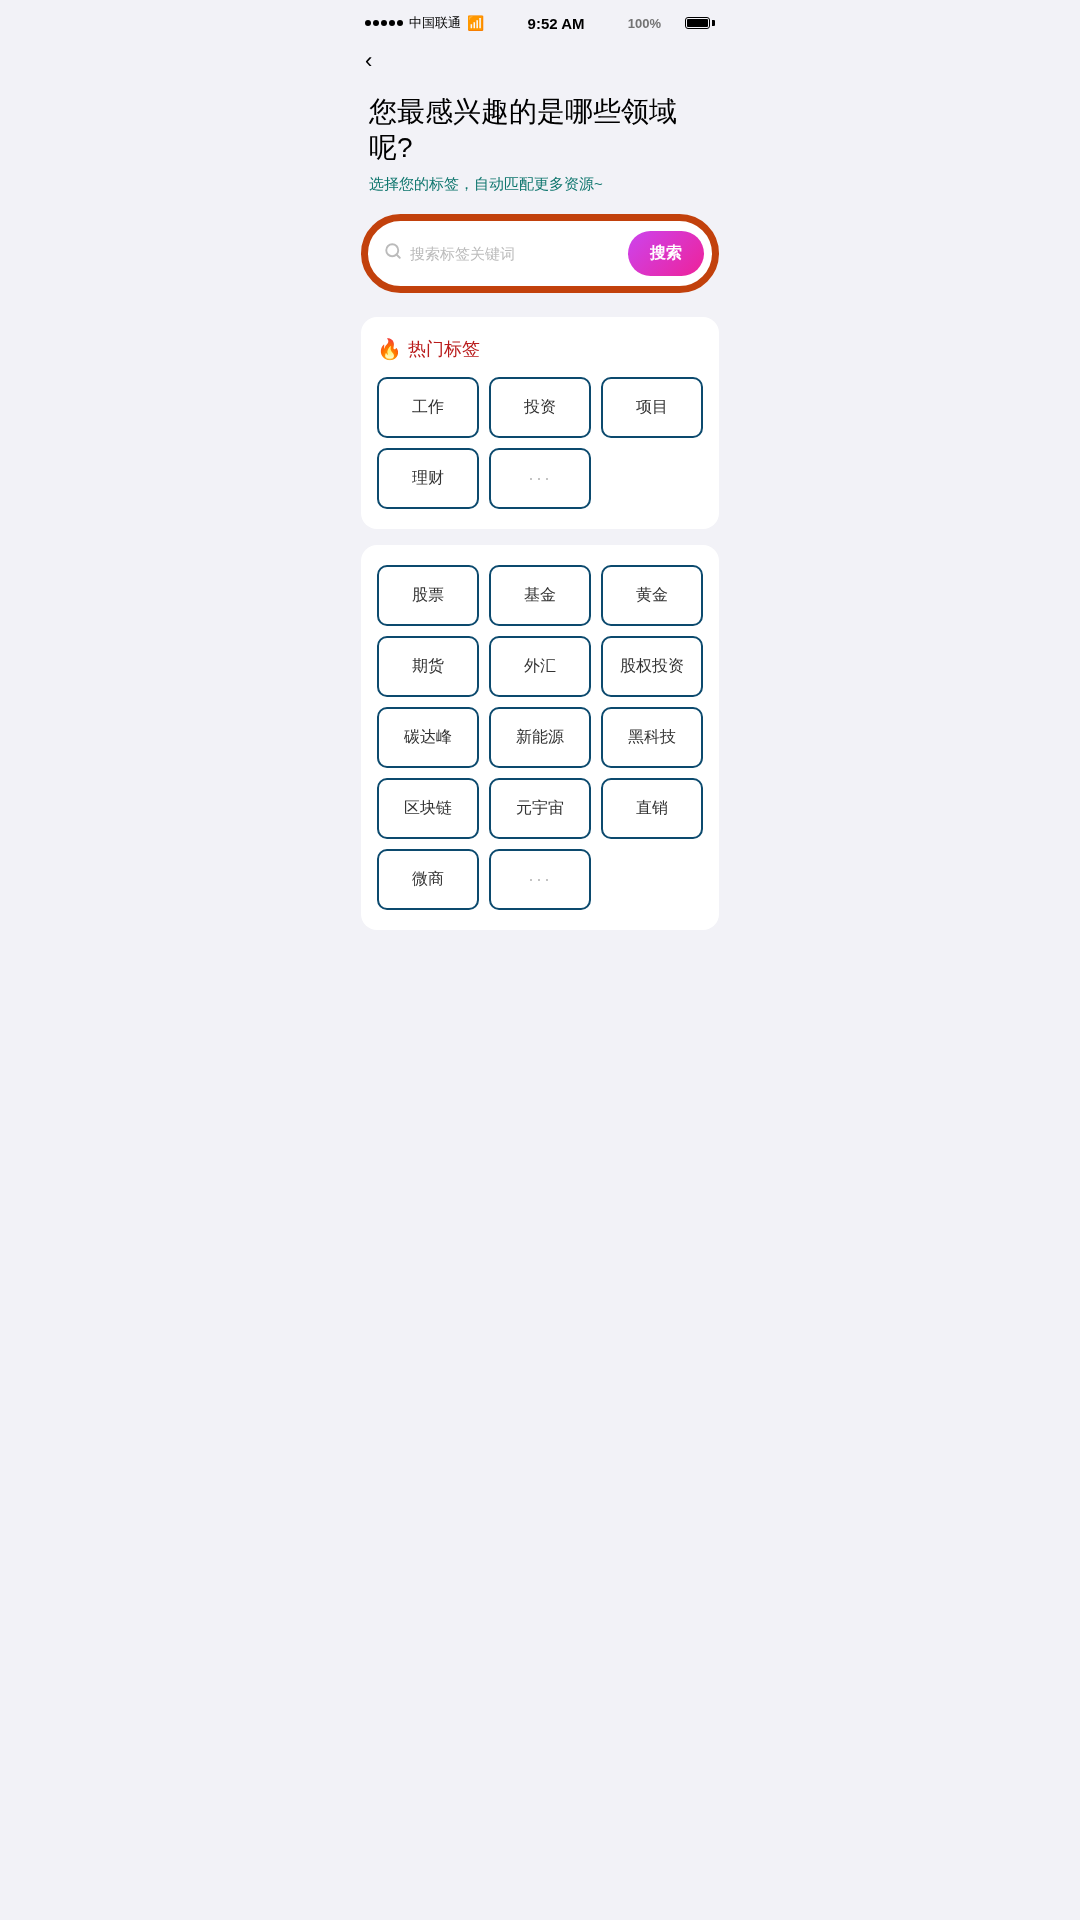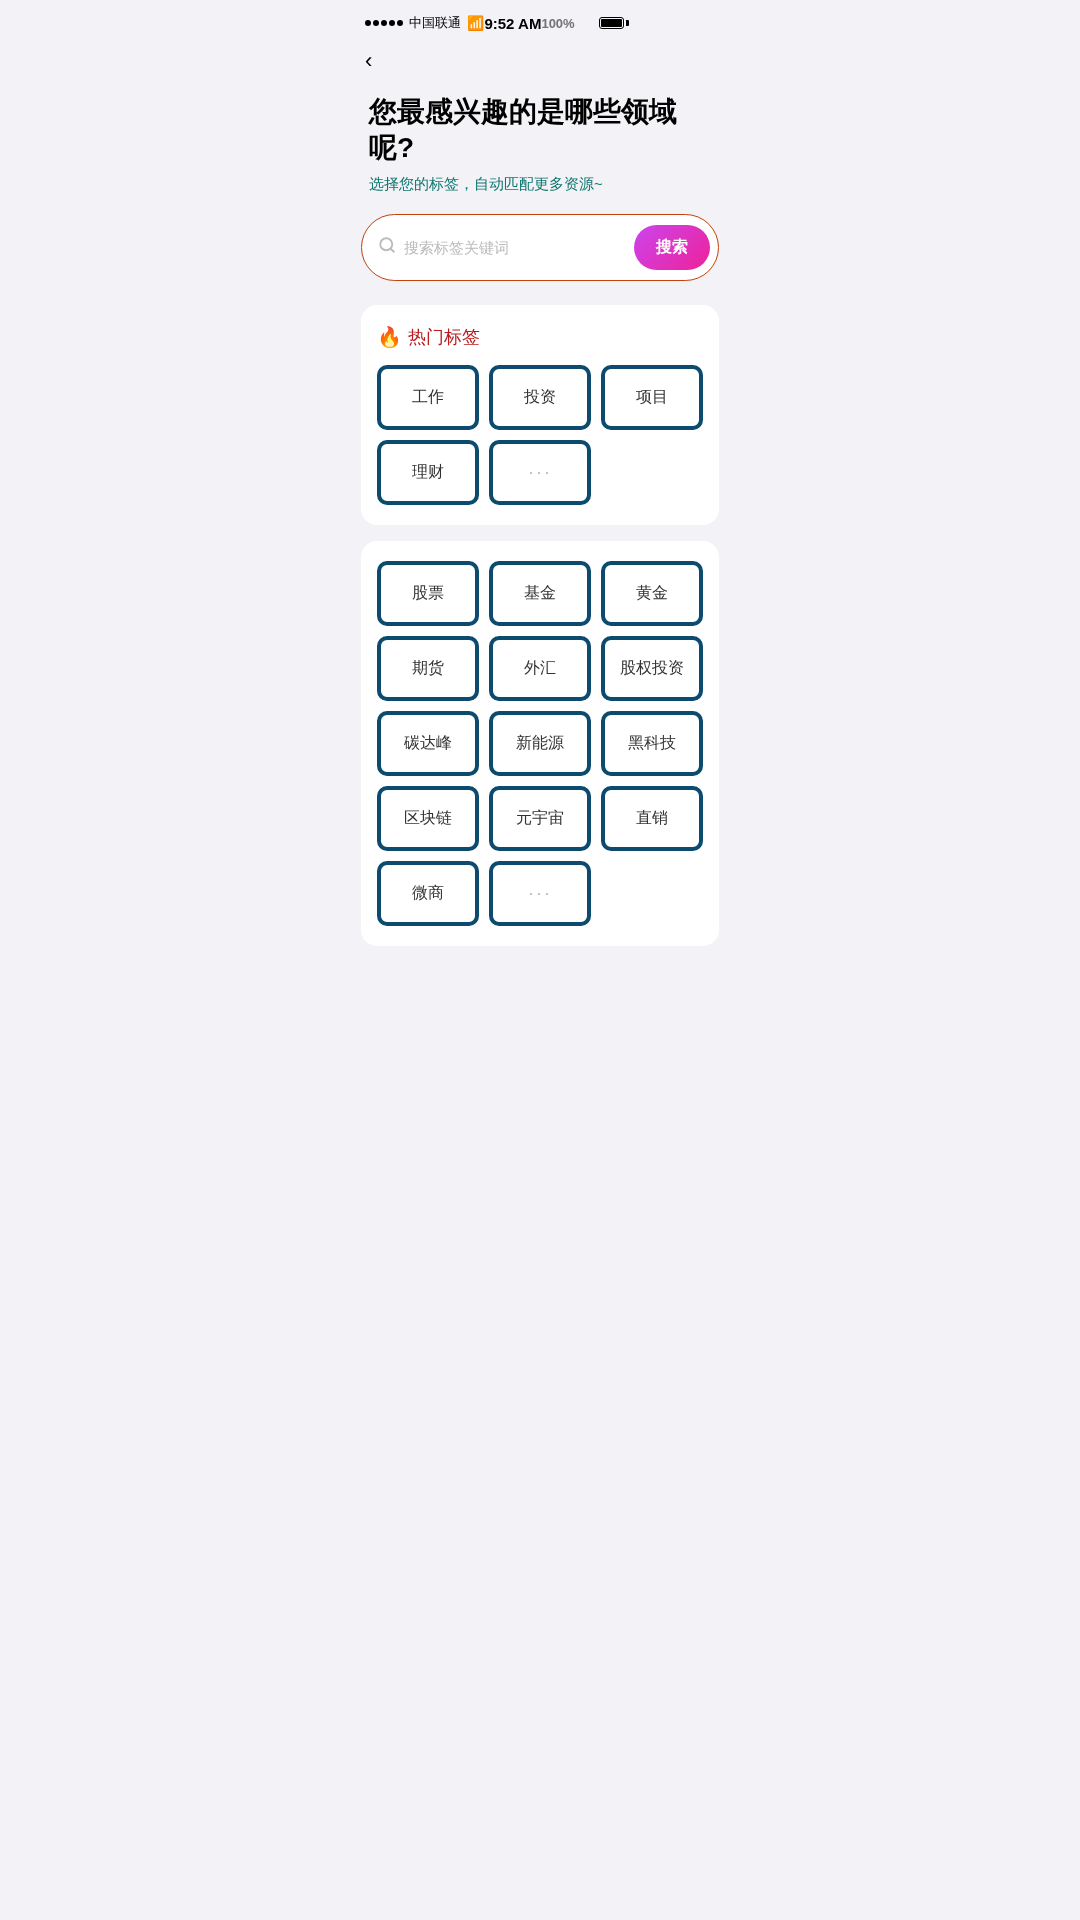--- a/index.html
+++ b/index.html
@@ -15,21 +15,21 @@
       width: 390px;
       min-height: 844px;
       margin: 0 auto;
       position: relative;
       overflow-x: hidden;
     }
 
     
     .status-bar {
       display: flex;
-      justify-content: flex-start;
+      justify-content: space-between;
       align-items: center;
       padding: 14px 20px 6px;
       background: #f2f2f7;
     }
 
     .status-left {
       display: flex;
       align-items: center;
       gap: 6px;
       font-size: 13px;
@@ -115,41 +115,41 @@
     }
 
     
     .header {
       padding: 10px 24px 20px;
       background: #f2f2f7;
     }
 
     .header-title {
       font-size: 28px;
-      font-weight: 700;
+      font-weight: 400;
       color: #000;
       line-height: 1.3;
       margin-bottom: 8px;
     }
 
     .header-subtitle {
       font-size: 15px;
       color: #0f766e;
     }
 
     
     .search-container {
       padding: 0 16px 24px;
     }
 
     .search-bar-inner {
       display: flex;
       align-items: center;
       width: 100%;
-      border: 1px solid #c2410c;
+      border: 7px solid #c2410c;
       border-radius: 50px;
       padding: 10px 8px 10px 16px;
       background: #fff;
     }
 
     .search-icon-wrap {
       color: #bbb;
       font-size: 18px;
       margin-right: 8px;
       flex-shrink: 0;
@@ -214,21 +214,21 @@
 
     
     .tag-grid {
       display: grid;
       grid-template-columns: repeat(3, 1fr);
       gap: 10px;
     }
 
     .tag-item {
       background: #fff;
-      border: 4px solid #0c4a6e;
+      border: 2px solid #0c4a6e;
       border-radius: 10px;
       padding: 18px 8px;
       text-align: center;
       font-size: 16px;
       color: #333;
       cursor: pointer;
       font-weight: 400;
     }
 
     .tag-item.muted {

